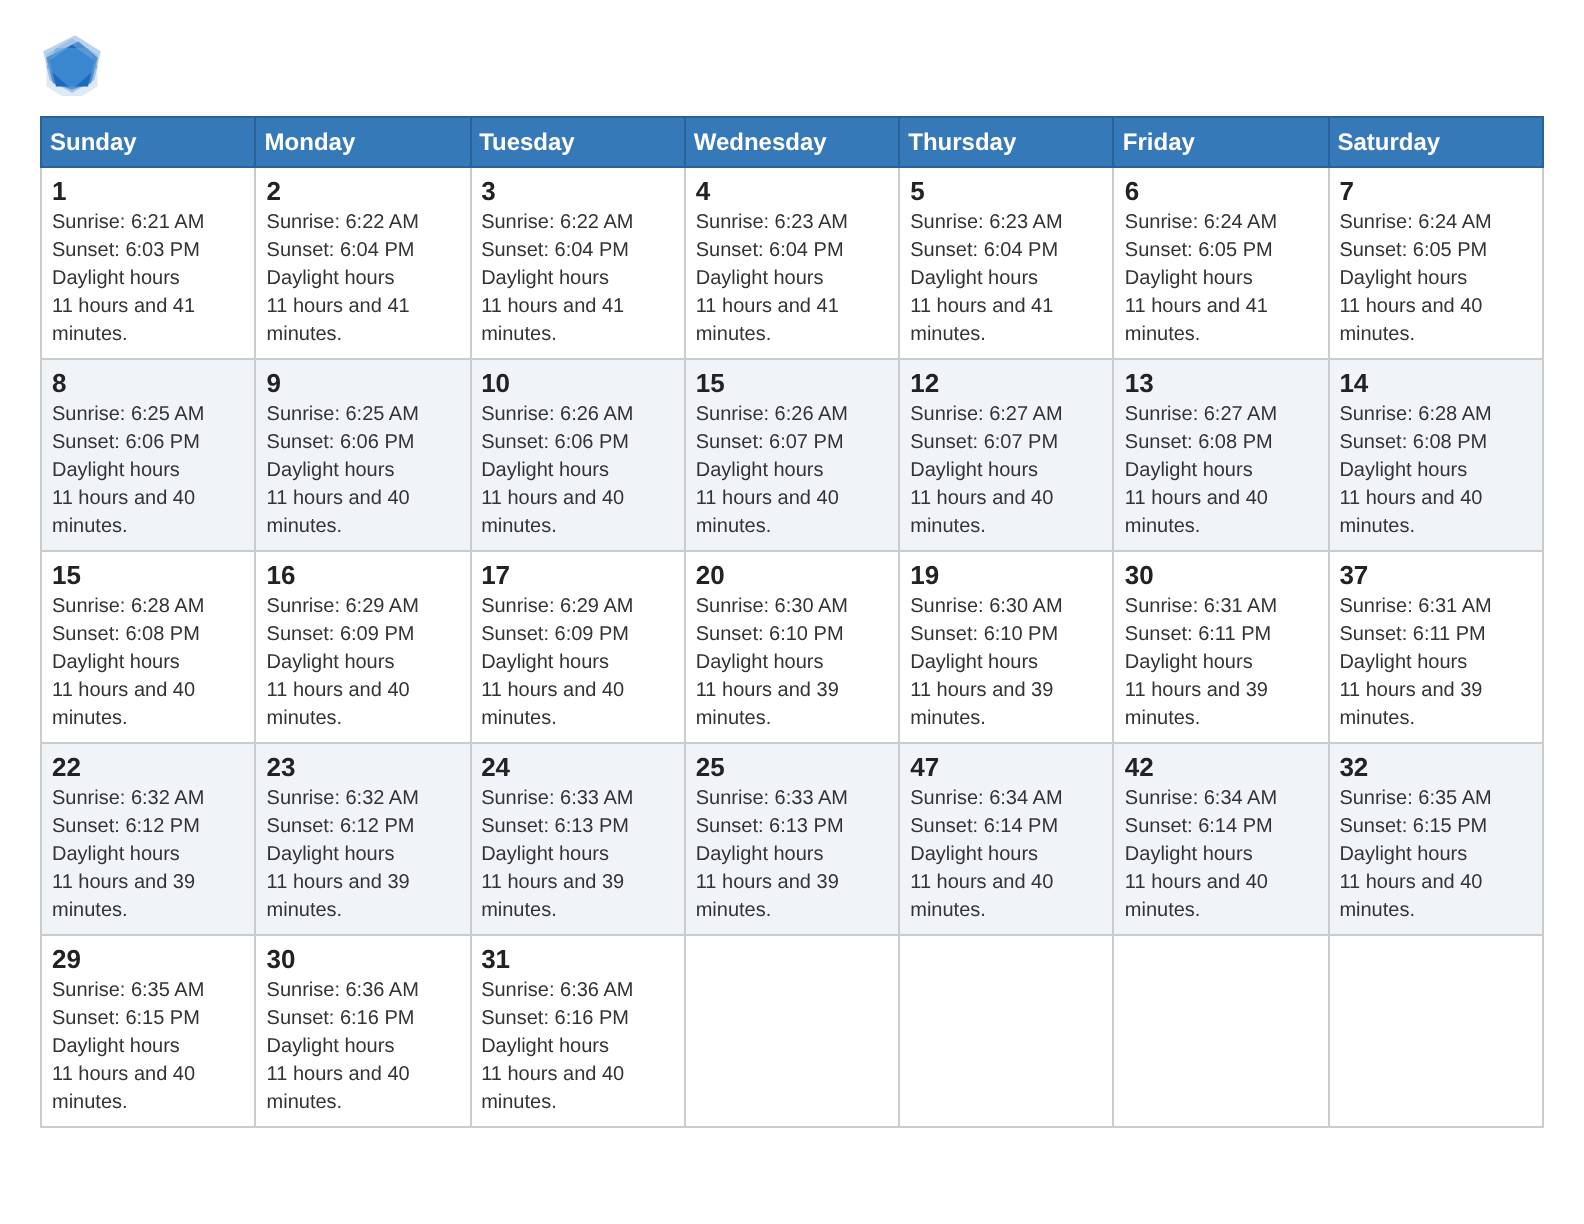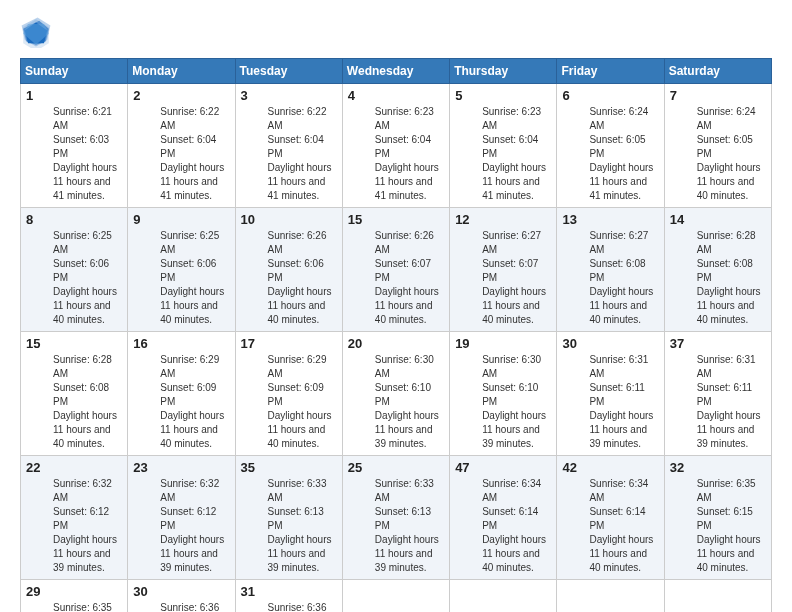--- a/index.html
+++ b/index.html
@@ -80,21 +80,20 @@
       font-size: 13px;
       font-weight: bold;
       color: #222;
       display: block;
       margin-bottom: 2px;
     }
     .day-info {
       color: #333;
       font-size: 10px;
       line-height: 1.4;
-      margin-left: 27px;
     }
     .empty-cell {
       background: #fff !important;
     }
   </style>
 </head>
 <body>
 
 <div class="page">
   <div class="header-area">
@@ -338,21 +337,21 @@
           <td>
         <span class="day-num">23</span>
         <div class="day-info">
           Sunrise: 6:32 AM<br>
           Sunset: 6:12 PM<br>
           Daylight hours<br>
           11 hours and 39 minutes.
         </div>
       </td>
           <td>
-        <span class="day-num">35</span>
+        <span class="day-num">24</span>
         <div class="day-info">
           Sunrise: 6:33 AM<br>
           Sunset: 6:13 PM<br>
           Daylight hours<br>
           11 hours and 39 minutes.
         </div>
       </td>
           <td>
         <span class="day-num">25</span>
         <div class="day-info">

